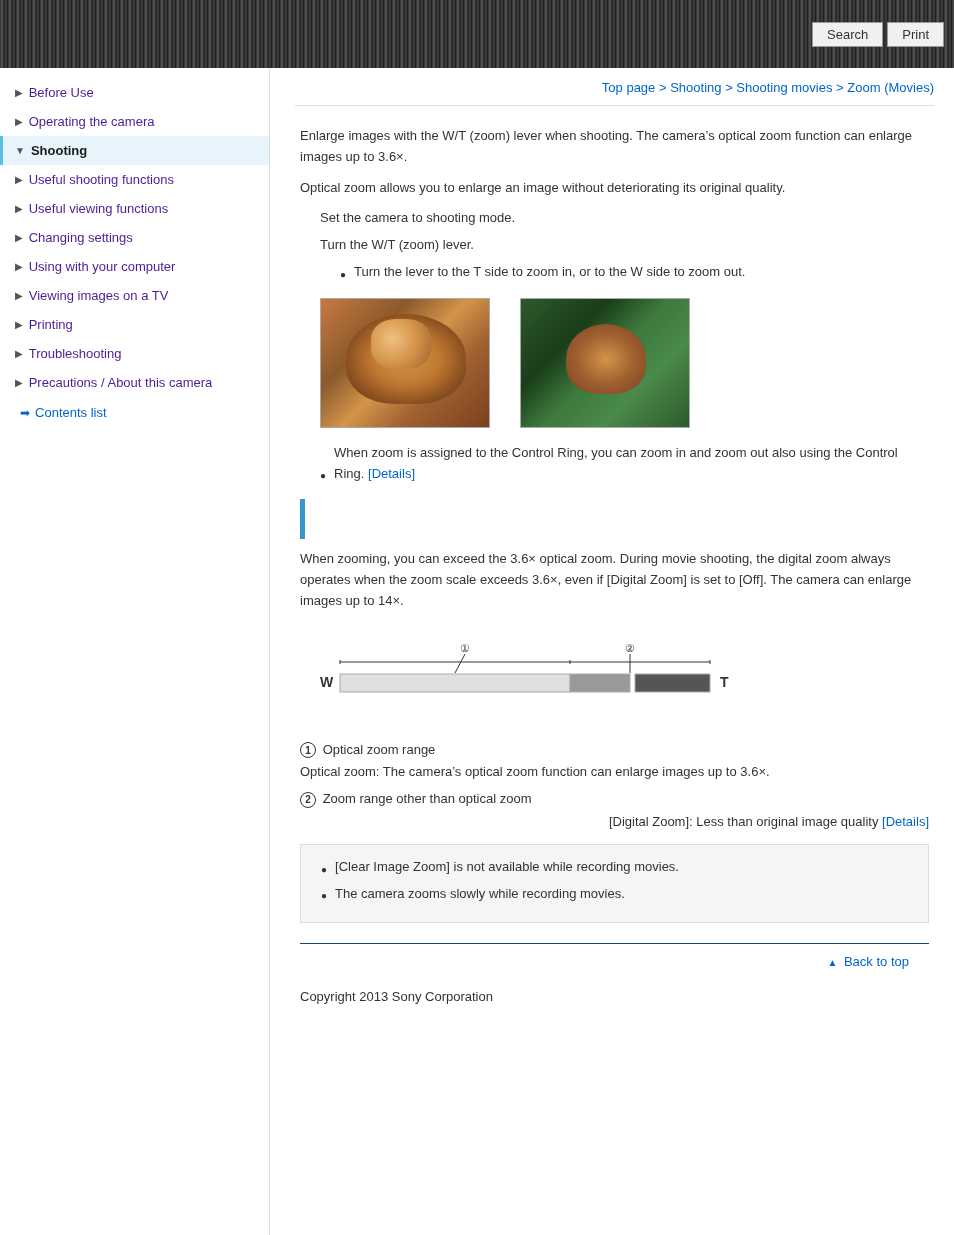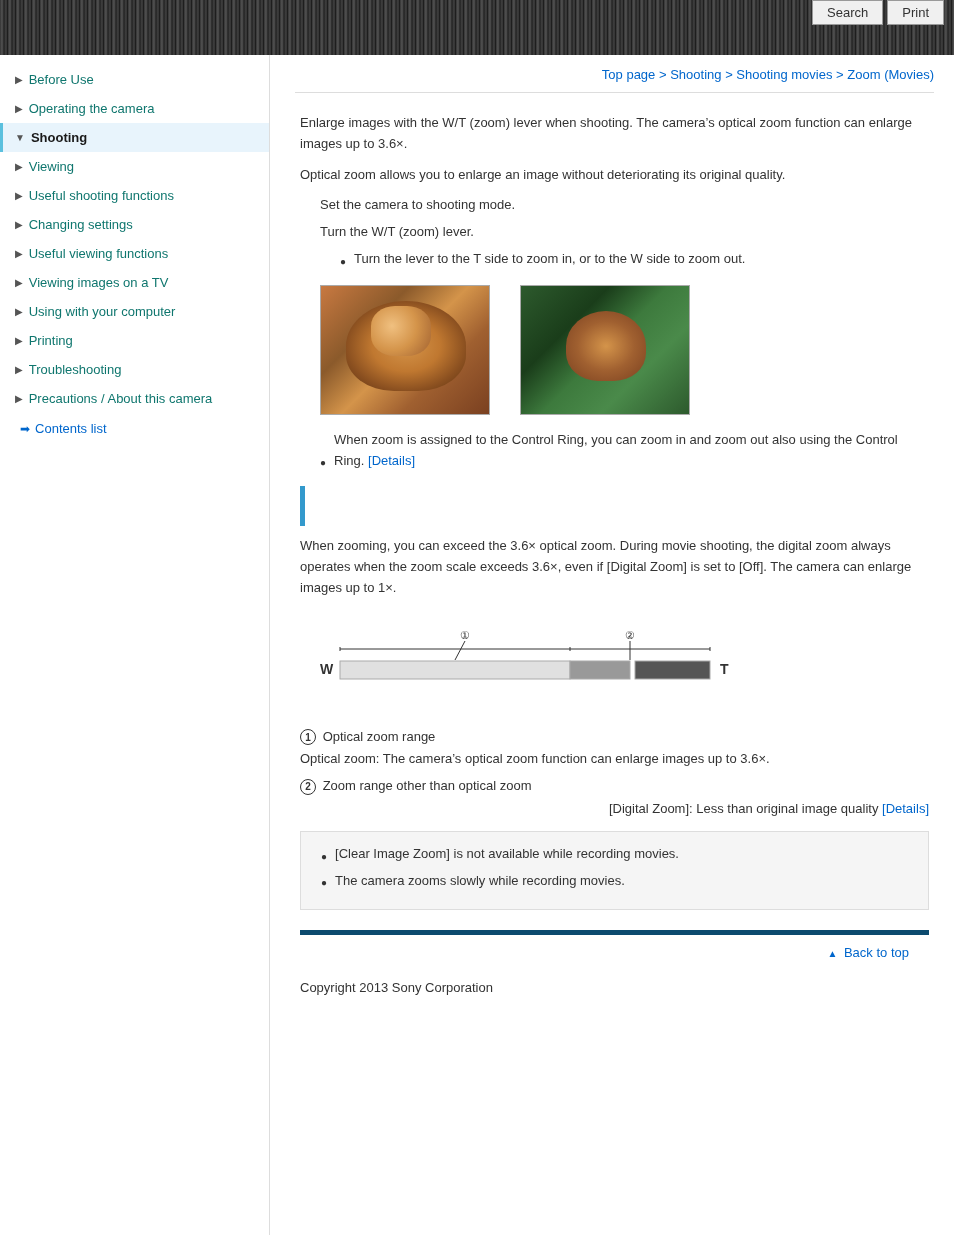--- a/index.html
+++ b/index.html
@@ -1,23 +1,23 @@
 <!DOCTYPE html>
 <html><head>
   <meta charset="utf-8">
   <style>
     * { margin: 0; padding: 0; box-sizing: border-box; }
     body { font-family: Arial, sans-serif; font-size: 13px; color: #333; background: #fff; width: 954px; min-height: 1235px; }
 
     
     .header {
       background: repeating-linear-gradient(90deg, #333 0px, #555 2px, #222 4px, #444 6px, #111 8px);
-      height: 55px;
-      display: flex;
-      align-items: flex-start;
+      height: 68px;
+      display: flex;
+      align-items: center;
       justify-content: flex-end;
       padding-right: 10px;
     }
     .header-buttons {
       display: flex;
       gap: 4px;
     }
     .header-btn {
       background: #f0f0f0;
       border: 1px solid #999;
@@ -39,21 +39,21 @@
       min-width: 270px;
       border-right: 1px solid #ddd;
       padding: 10px 0;
       background: #fff;
     }
     .sidebar-item {
       display: flex;
       align-items: center;
       padding: 7px 12px;
       cursor: pointer;
-      color: #0f766e;
+      color: #4c1d95;
       font-size: 13px;
       border-left: 3px solid transparent;
     }
     .sidebar-item.active {
       background: #e8f4fc;
       border-left: 3px solid #5bc0de;
       color: #1a1a1a;
       font-weight: bold;
     }
     .sidebar-arrow {
@@ -205,21 +205,21 @@
 
     
     .details-link {
       color: #0066cc;
       text-decoration: none;
       font-size: 13px;
     }
 
     
     .footer {
-      border-top: 5px solid #0c4a6e;
+      border-top: 1px solid #0c4a6e;
       padding: 10px 20px;
       display: flex;
       justify-content: space-between;
       align-items: flex-start;
       margin-top: 20px;
     }
     .back-to-top {
       color: #0066cc;
       text-decoration: none;
       font-size: 13px;
@@ -267,41 +267,37 @@
     <div class="sidebar-item">
       <span class="sidebar-arrow right"></span>
       <span>Operating the camera</span>
     </div>
     <div class="sidebar-item active">
       <span class="sidebar-arrow down"></span>
       <span>Shooting</span>
     </div>
     <div class="sidebar-item">
       <span class="sidebar-arrow right"></span>
-      <span>Viewing</span>
-    </div>
-    <div class="sidebar-item">
-      <span class="sidebar-arrow right"></span>
       <span>Useful shooting functions</span>
     </div>
     <div class="sidebar-item">
       <span class="sidebar-arrow right"></span>
+      <span>Useful viewing functions</span>
+    </div>
+    <div class="sidebar-item">
+      <span class="sidebar-arrow right"></span>
       <span>Changing settings</span>
     </div>
     <div class="sidebar-item">
       <span class="sidebar-arrow right"></span>
-      <span>Useful viewing functions</span>
+      <span>Using with your computer</span>
     </div>
     <div class="sidebar-item">
       <span class="sidebar-arrow right"></span>
       <span>Viewing images on a TV</span>
-    </div>
-    <div class="sidebar-item">
-      <span class="sidebar-arrow right"></span>
-      <span>Using with your computer</span>
     </div>
     <div class="sidebar-item">
       <span class="sidebar-arrow right"></span>
       <span>Printing</span>
     </div>
     <div class="sidebar-item">
       <span class="sidebar-arrow right"></span>
       <span>Troubleshooting</span>
     </div>
     <div class="sidebar-item">
@@ -344,21 +340,21 @@
 
       <div class="bullet-item">
         <span>
           <span>When zoom is assigned to the Control Ring, you can zoom in and zoom out also using the Control Ring.</span>
           <a class="details-link">[Details]</a>
         </span>
       </div>
 
       <div class="blue-bar"></div>
 
-      <p>When zooming, you can exceed the 3.6× optical zoom. During movie shooting, the digital zoom always operates when the zoom scale exceeds 3.6×, even if [Digital Zoom] is set to [Off]. The camera can enlarge images up to 1×.</p>
+      <p>When zooming, you can exceed the 3.6× optical zoom. During movie shooting, the digital zoom always operates when the zoom scale exceeds 3.6×, even if [Digital Zoom] is set to [Off]. The camera can enlarge images up to 14×.</p>
 
       <div class="zoom-diagram">
         <svg width="430" height="90" viewBox="0 0 430 90">
 
           <text x="10" y="55" font-size="14" font-weight="bold" fill="#333">W</text>
 
           <text x="410" y="55" font-size="14" font-weight="bold" fill="#333">T</text>
 
           <rect x="30" y="42" width="230" height="18" fill="#e0e0e0" stroke="#aaa" stroke-width="1"></rect>
 

